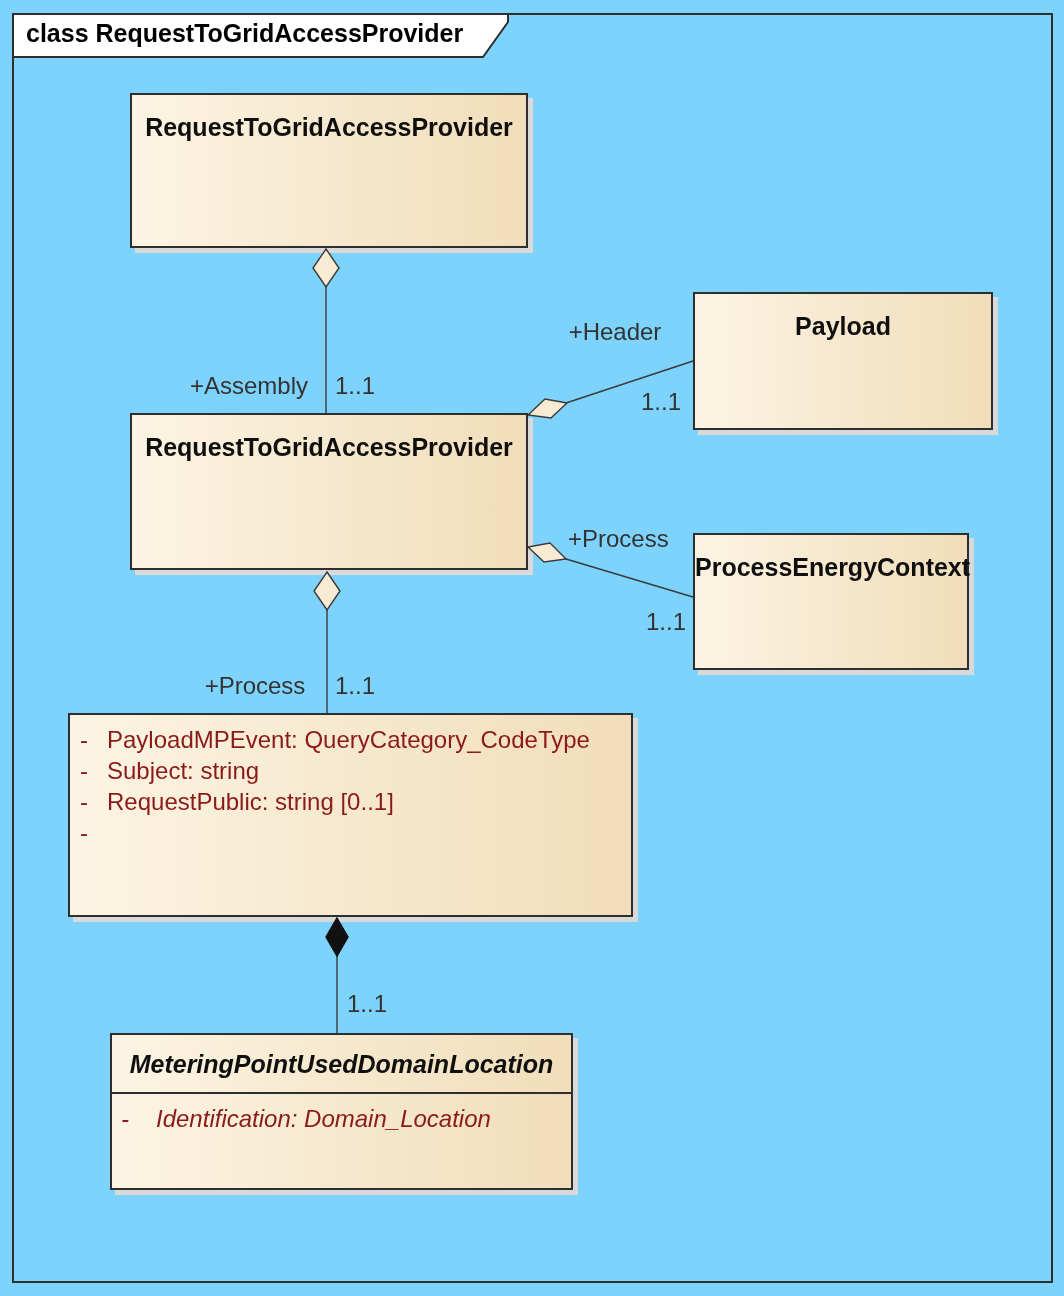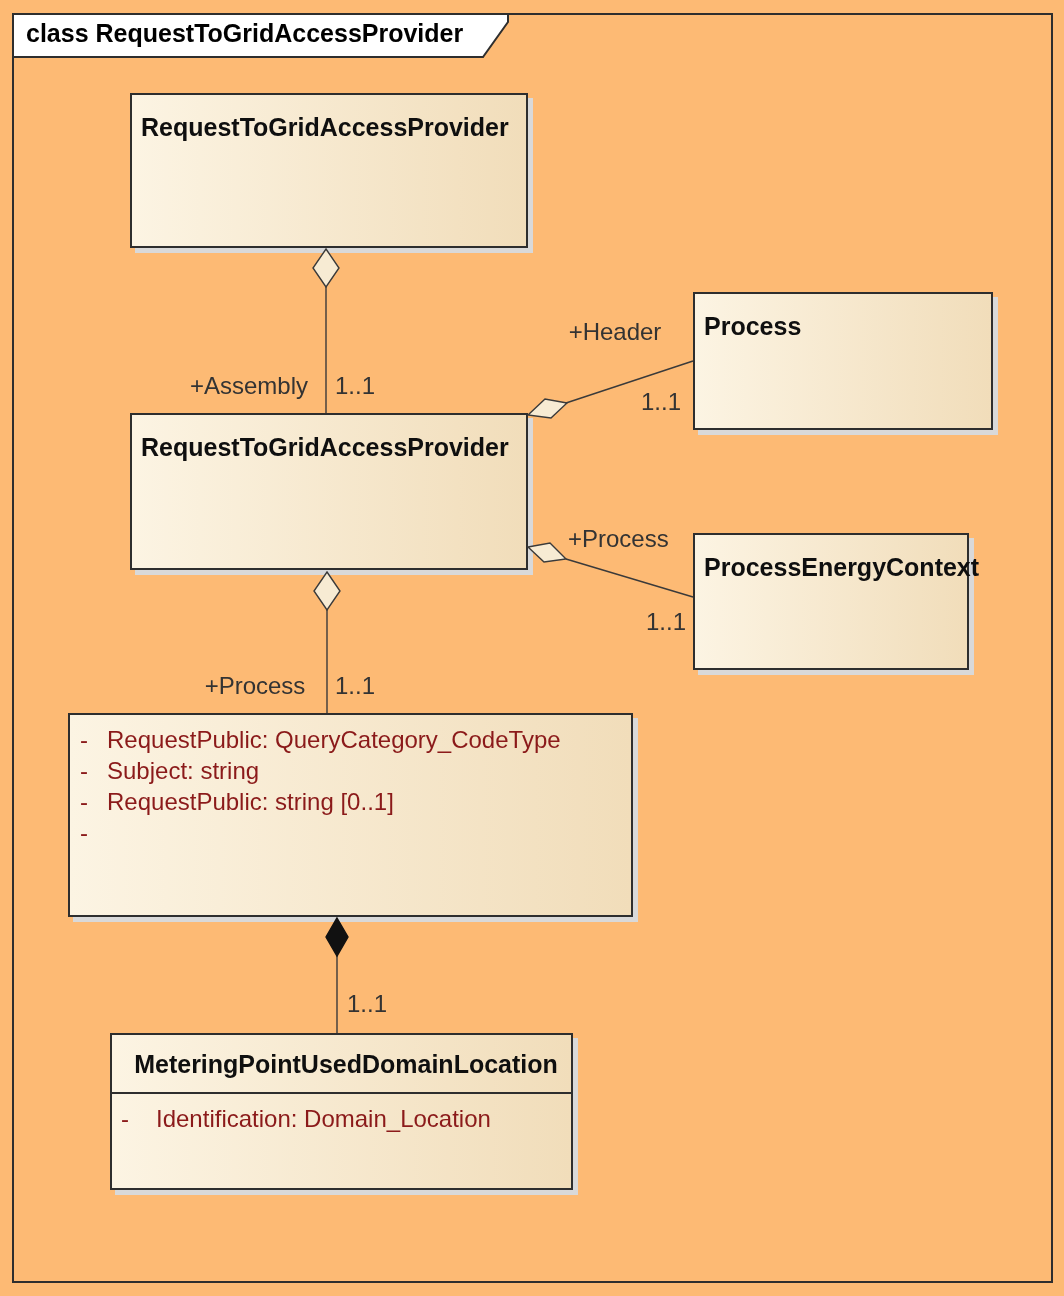--- a/index.html
+++ b/index.html
@@ -1,39 +1,39 @@
 <!DOCTYPE html>
 <html><head>
 <meta charset="utf-8">
 <style>
   html, body { margin: 0; padding: 0; background: #ffffff; }
   #canvas {
     position: relative;
     width: 1064px;
     height: 1296px;
-    background: #fdba74;
+    background: #7dd3fc;
     font-family: "Liberation Sans", sans-serif;
     overflow: hidden;
   }
   
   .uml-box {
     position: absolute;
     box-sizing: border-box;
     background: linear-gradient(90deg, #FCF4E3 0%, #F1DDBA 100%);
     border: 2px solid #2e2e2e;
     box-shadow: 5px 5px 0 0 #d9d9d9;
     z-index: 2;
   }
   .uml-title {
     font-weight: bold;
     font-size: 25px;
     line-height: 30px;
     color: #0f0f0f;
+    text-align: center;
     padding-top: 17px;
-    padding-left: 9px;
   }
   .uml-compartment-head {
     height: 57px;
     display: flex;
     align-items: center;
     justify-content: center;
     border-bottom: 2px solid #2e2e2e;
   }
   .uml-compartment-head .uml-title { padding-top: 0; }
   .uml-attrs { padding-top: 9px; }
@@ -113,48 +113,48 @@
 
   <div class="uml-box" style="left:130px; top:93px; width:398px; height:155px;">
     <div class="uml-title">RequestToGridAccessProvider</div>
   </div>
 
   <div class="uml-box" style="left:130px; top:413px; width:398px; height:157px;">
     <div class="uml-title">RequestToGridAccessProvider</div>
   </div>
 
   <div class="uml-box" style="left:693px; top:292px; width:300px; height:138px;">
-    <div class="uml-title">Process</div>
+    <div class="uml-title">Payload</div>
   </div>
 
   <div class="uml-box" style="left:693px; top:533px; width:276px; height:137px;">
     <div class="uml-title">ProcessEnergyContext</div>
   </div>
 
   <div class="uml-box" style="left:68px; top:713px; width:565px; height:204px;">
     <div class="uml-attrs">
       <div class="attr-row">
         <span class="attr-vis">-</span>
-        <span>RequestPublic: QueryCategory_CodeType</span>
+        <span>PayloadMPEvent: QueryCategory_CodeType</span>
       </div>
       <div class="attr-row">
         <span class="attr-vis">-</span>
         <span>Subject: string</span>
       </div>
       <div class="attr-row">
         <span class="attr-vis">-</span>
         <span>RequestPublic: string [0..1]</span>
       </div>
       <div class="attr-row">
         <span class="attr-vis">-</span>
       </div>
     </div>
   </div>
 
-  <div class="uml-box metering" style="left:110px; top:1033px; width:463px; height:157px;">
+  <div class="uml-box metering" style="left:110px; top:1033px; width:463px; height:157px;font-style:italic;">
     <div class="uml-compartment-head">
       <div class="uml-title">MeteringPointUsedDomainLocation</div>
     </div>
     <div class="uml-attrs">
       <div class="attr-row">
         <span class="attr-vis">-</span>
         <span>Identification: Domain_Location</span>
       </div>
     </div>
   </div>

